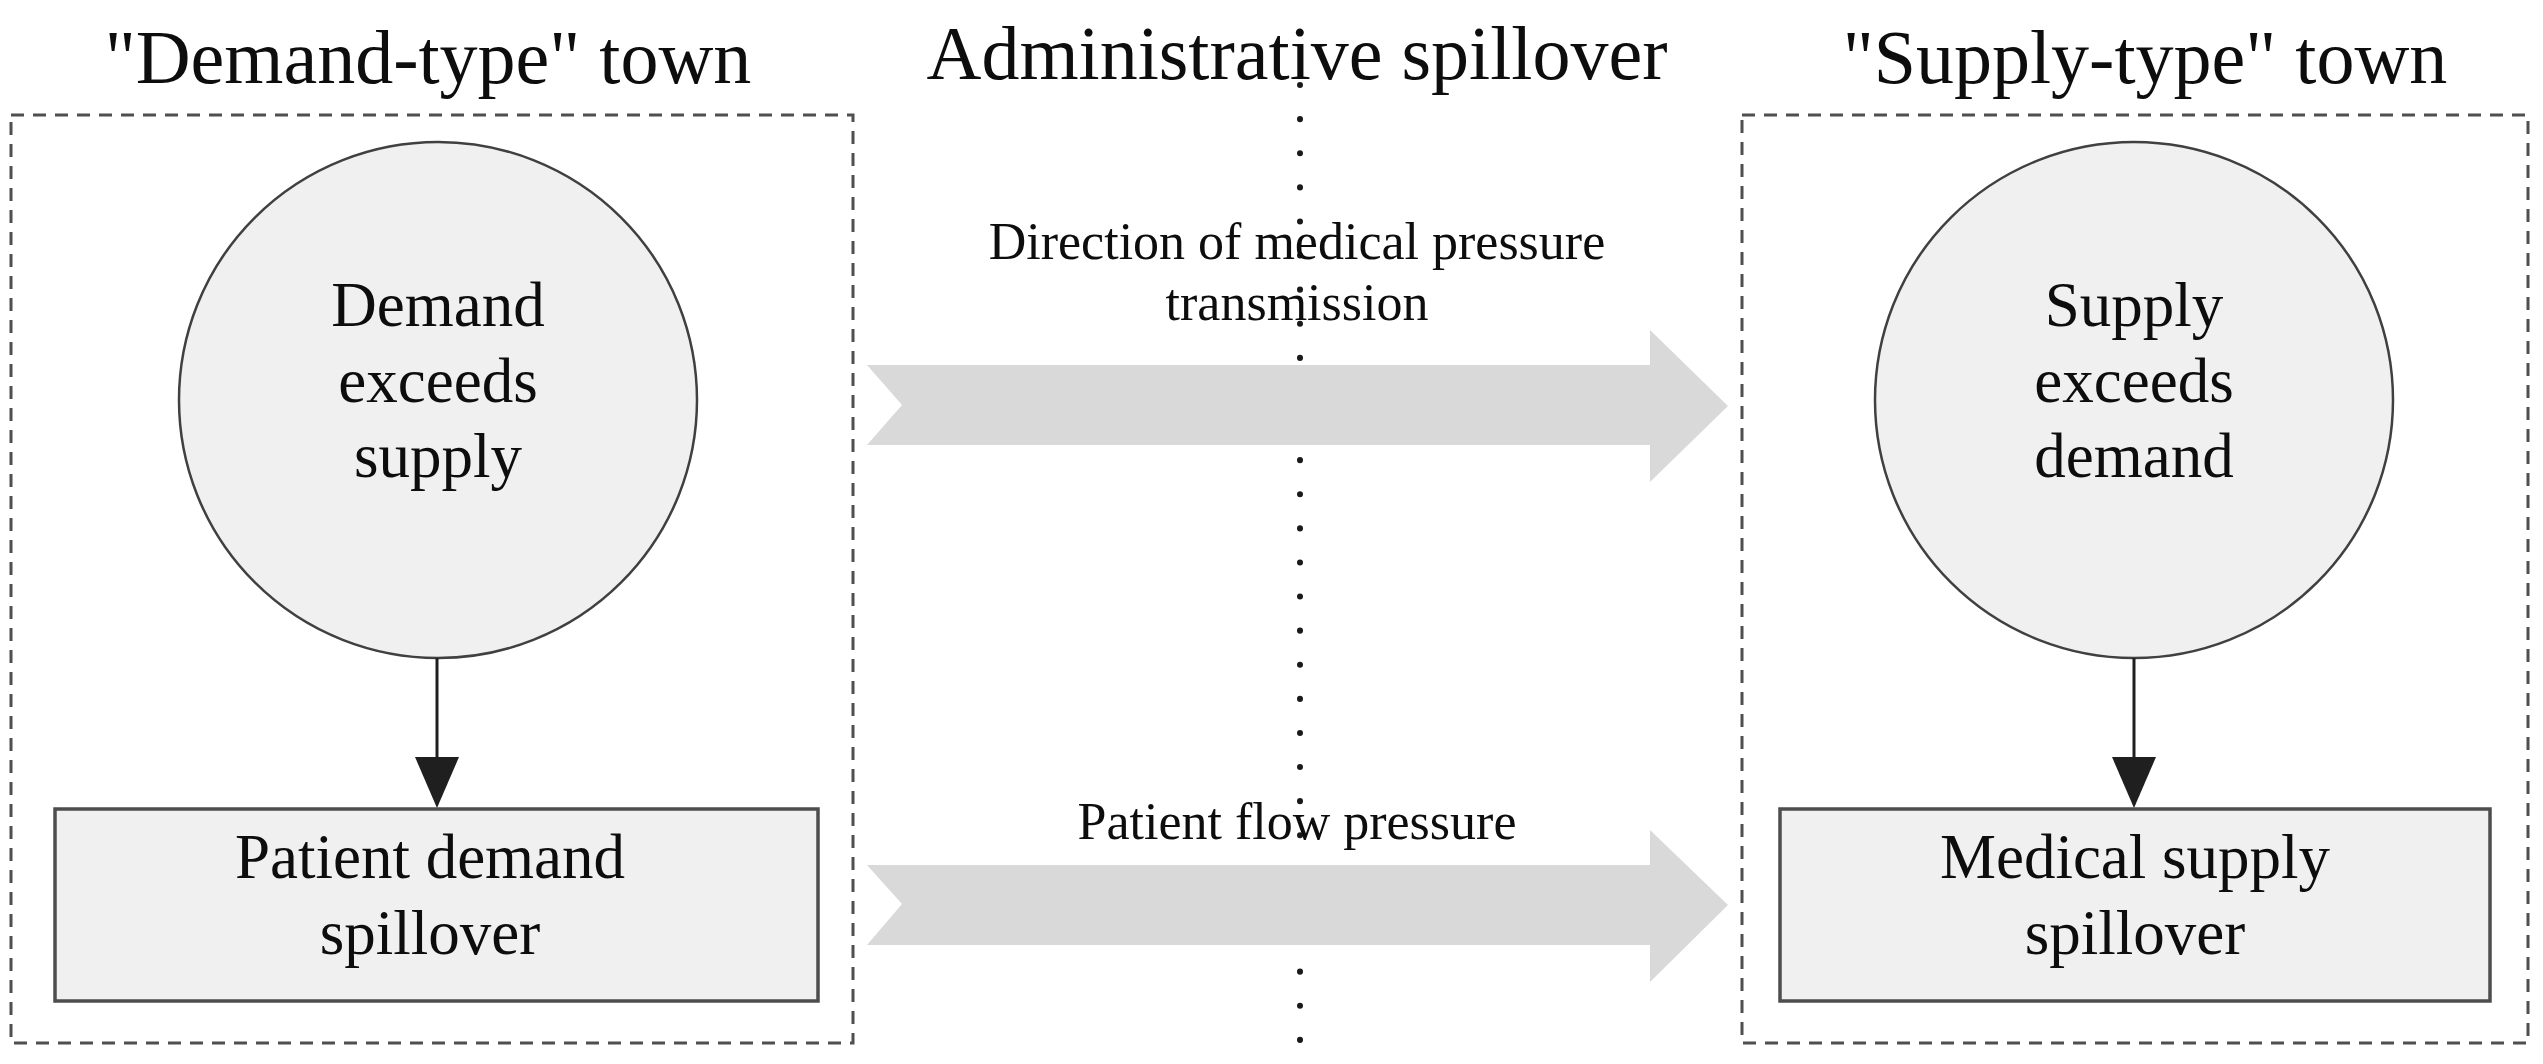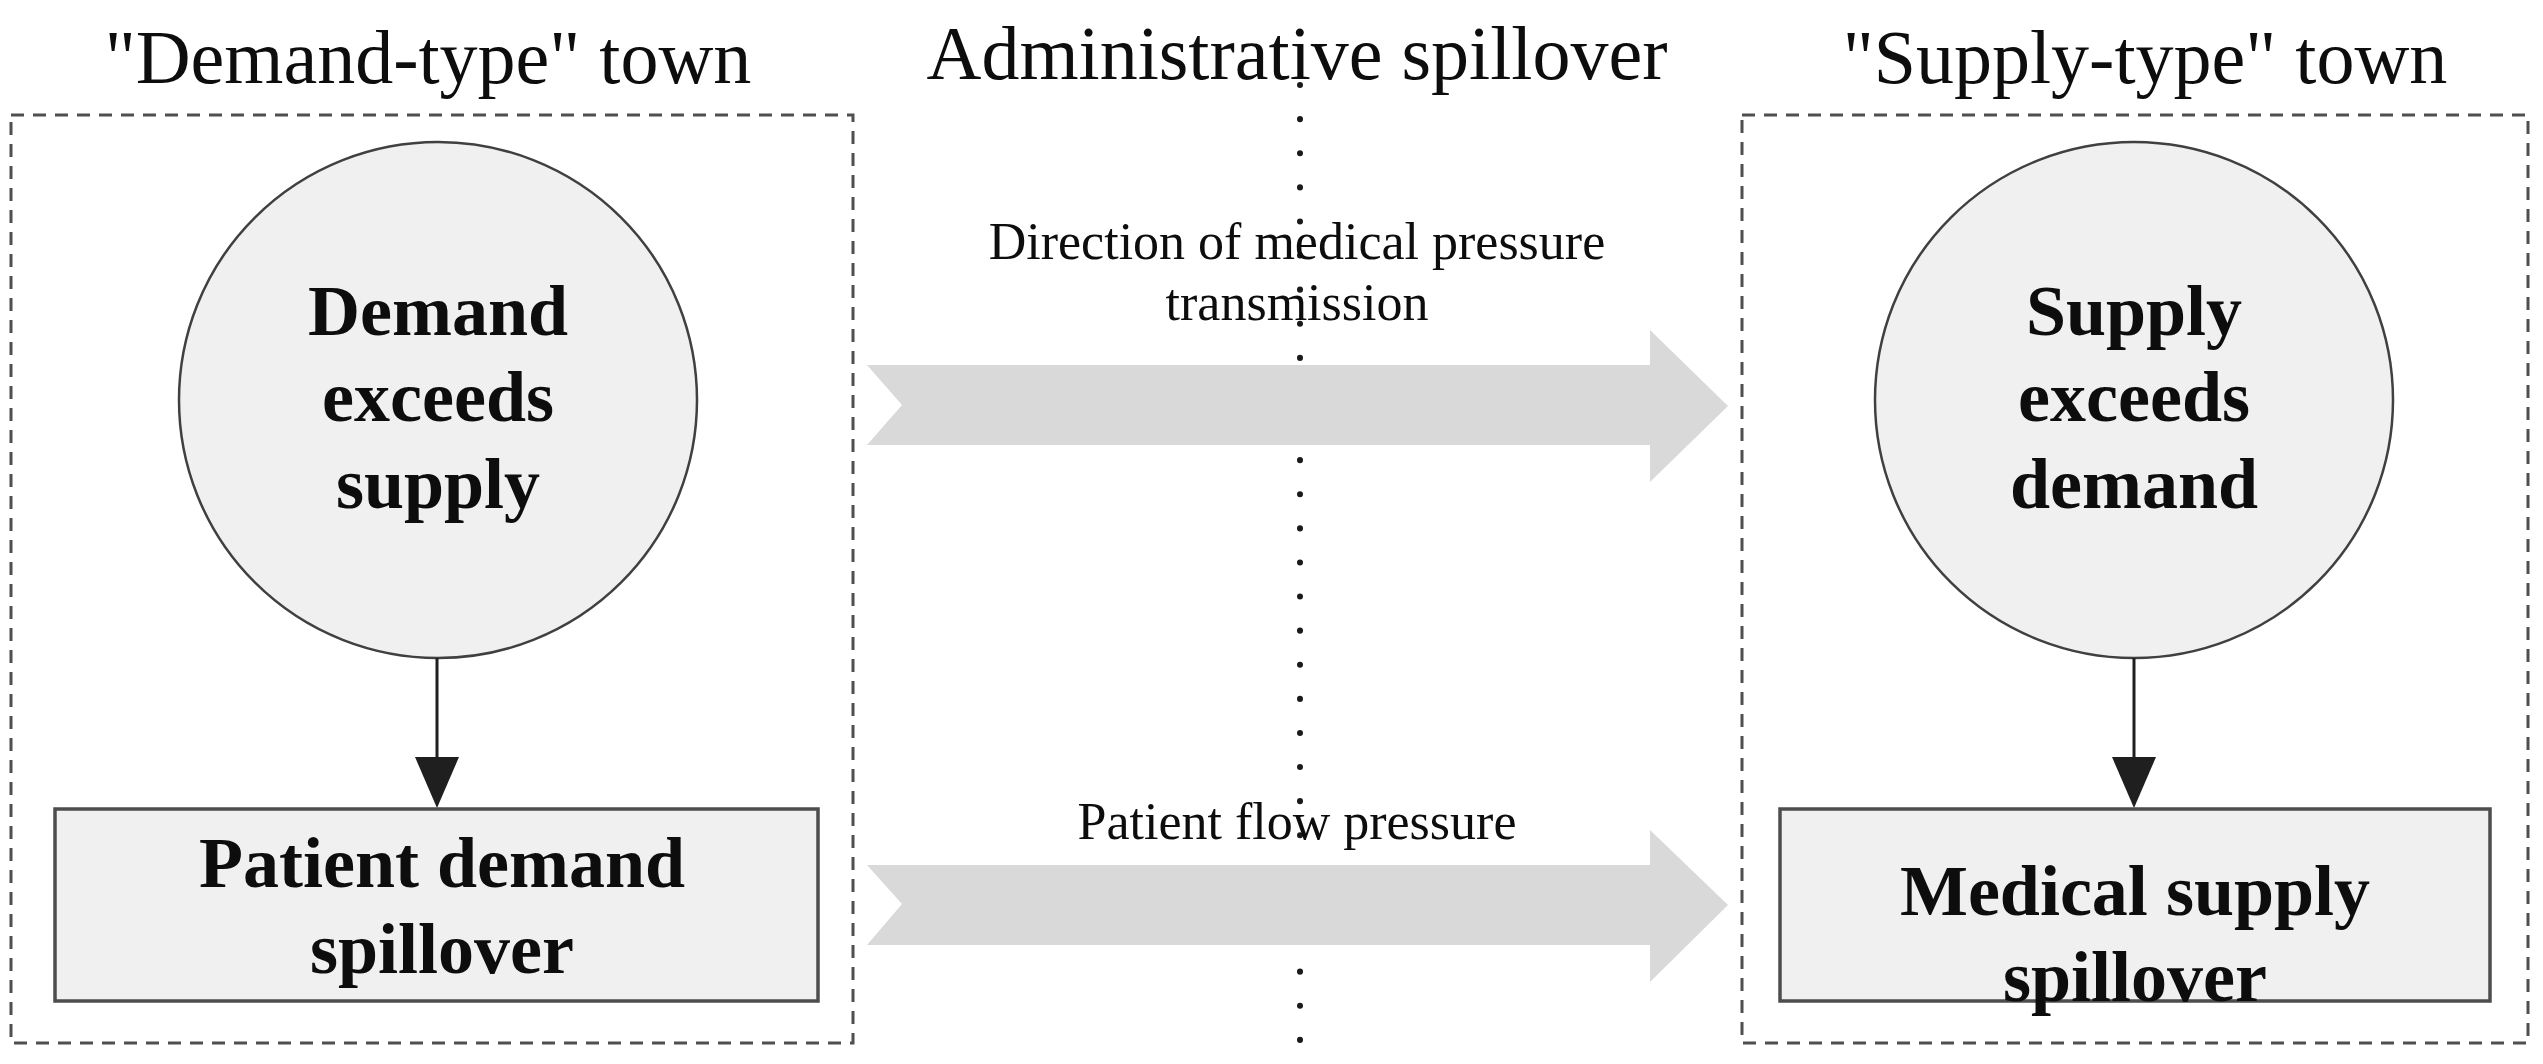--- a/index.html
+++ b/index.html
@@ -17,21 +17,21 @@
     left: 0; top: 0;
     width: 2543px; height: 1064px;
   }
   .txt {
     position: absolute;
     text-align: center;
     white-space: pre-line;
     color: #0d0d0d;
   }
   .title { font-size: 76px; line-height: 1.15; }
-  .node-text { font-size: 72px; line-height: 1.2; font-weight: bold; }
+  .node-text { font-size: 63px; line-height: 1.2; }
   .arrow-label { font-size: 52px; line-height: 1.17; }
 </style>
 </head>
 <body>
 
 <div class="canvas">
 
   <svg class="layer" viewBox="0 0 2543 1064">
 
     <rect x="11" y="115" width="842" height="928" fill="none" stroke-width="3" stroke-dasharray="13 9" stroke="#4f4f4f"></rect>
@@ -66,24 +66,24 @@
   <div class="txt title" style="left:1745px; top:14px; width:800px;">"Supply-type" town</div>
 
   <div class="txt node-text" style="left:188px; top:268px; width:500px;">Demand
 exceeds
 supply</div>
 
   <div class="txt node-text" style="left:1884px; top:268px; width:500px;">Supply
 exceeds
 demand</div>
 
-  <div class="txt node-text" style="left:92px; top:820px; width:700px;">Patient demand
+  <div class="txt node-text" style="left:80px; top:820px; width:700px;">Patient demand
 spillover</div>
 
-  <div class="txt node-text" style="left:1785px; top:848px; width:700px;">Medical supply
+  <div class="txt node-text" style="left:1785px; top:820px; width:700px;">Medical supply
 spillover</div>
 
   <div class="txt arrow-label" style="left:797px; top:212px; width:1000px;">Direction of medical pressure
 transmission</div>
 
   <div class="txt arrow-label" style="left:897px; top:792px; width:800px;">Patient flow pressure</div>
 
 </div>
 
 </body></html>

